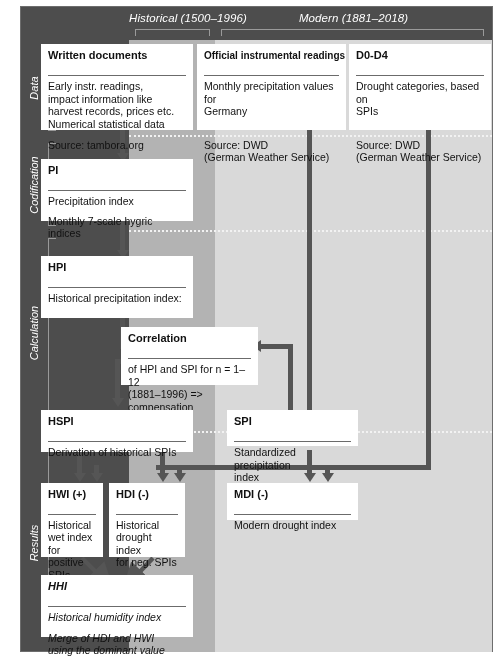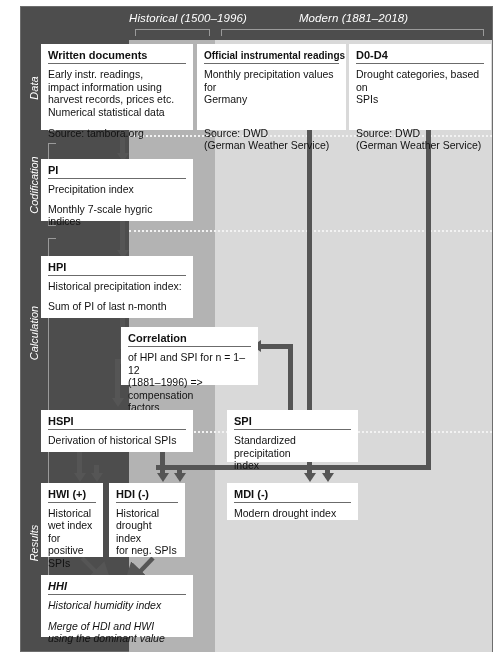--- a/index.html
+++ b/index.html
@@ -85,21 +85,21 @@
     background:#ffffff;
     box-sizing:border-box;
     padding:5px 7px 6px 7px;
     color:#111111;
     z-index:6;
   }
   .box .box-title{
     font-weight:bold;
     font-size:11px;
     line-height:13px;
-    padding-bottom:1px;
+    padding-bottom:13px;
     border-bottom:1.3px solid #6b6b6b;
     margin-bottom:4px;
     white-space:nowrap;
   }
   .box .box-line{
     font-size:10.5px;
     line-height:12.6px;
     white-space:pre-line;
   }
   .box .box-line + .box-line{ margin-top:9px; }
@@ -235,21 +235,21 @@
         <marker id="ah2" markerWidth="6" markerHeight="6" refX="3.2" refY="3" orient="auto">
           <path d="M0,0 L6,3 L0,6 z" fill="#555555"></path>
         </marker>
       </defs>
       <line x1="28" y1="3" x2="6" y2="26" stroke="#555555" stroke-width="4.5" marker-end="url(#ah2)"></line>
     </svg>
 
     <div class="box" style="left:20px;top:37px;width:152px;height:86px;">
       <div class="box-title">Written documents</div>
       <div class="box-line">Early instr. readings,
-impact information using
+impact information like
 harvest records, prices etc.
 Numerical statistical data</div>
       <div class="box-line">Source: tambora.org</div>
     </div>
 
     <div class="box" style="left:176px;top:37px;width:149px;height:86px;">
       <div class="box-title" style="font-size:10px;">Official instrumental readings</div>
       <div class="box-line">Monthly precipitation values for
 Germany</div>
       <div class="box-line" style="margin-top:21px;">Source: DWD
@@ -266,36 +266,35 @@
 
     <div class="box" style="left:20px;top:152px;width:152px;height:62px;">
       <div class="box-title">PI</div>
       <div class="box-line">Precipitation index</div>
       <div class="box-line" style="margin-top:7px;">Monthly 7-scale hygric indices</div>
     </div>
 
     <div class="box" style="left:20px;top:249px;width:152px;height:62px;">
       <div class="box-title">HPI</div>
       <div class="box-line">Historical precipitation index:</div>
-      <div class="box-line" style="margin-top:7px;">Sum of PI of last n-month</div>
     </div>
 
     <div class="box" style="left:100px;top:320px;width:137px;height:58px;">
       <div class="box-title">Correlation</div>
       <div class="box-line">of HPI and SPI for n = 1–12
 (1881–1996) =&gt; compensation
 factors</div>
     </div>
 
     <div class="box" style="left:20px;top:403px;width:152px;height:42px;">
       <div class="box-title">HSPI</div>
       <div class="box-line">Derivation of historical SPIs</div>
     </div>
 
-    <div class="box" style="left:206px;top:403px;width:131px;height:52px;">
+    <div class="box" style="left:206px;top:403px;width:131px;height:36px;">
       <div class="box-title">SPI</div>
       <div class="box-line">Standardized precipitation
 index</div>
     </div>
 
     <div class="box narrow" style="left:20px;top:476px;width:62px;height:74px;">
       <div class="box-title">HWI (+)</div>
       <div class="box-line">Historical
 wet index
 for positive

